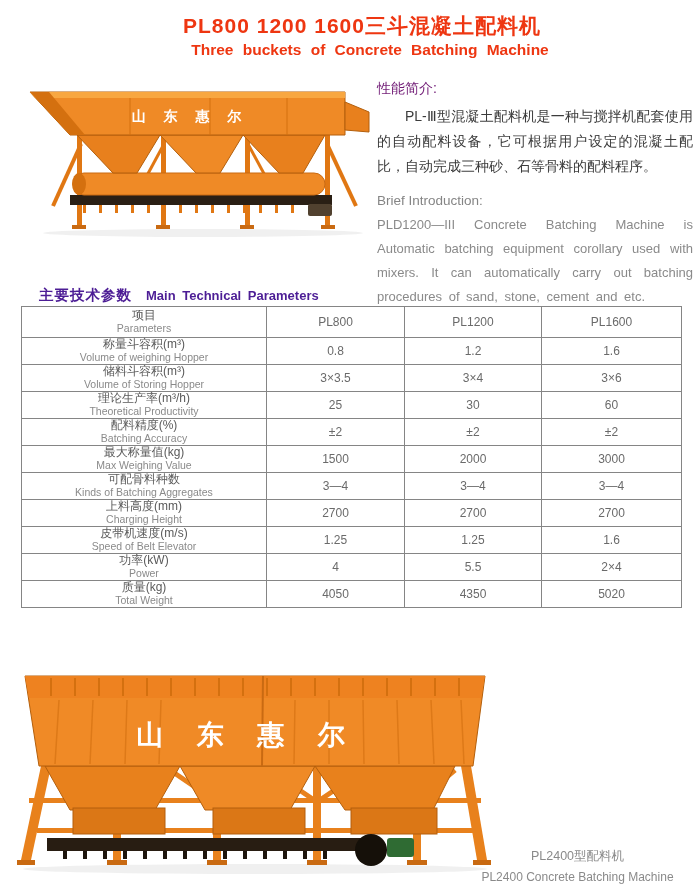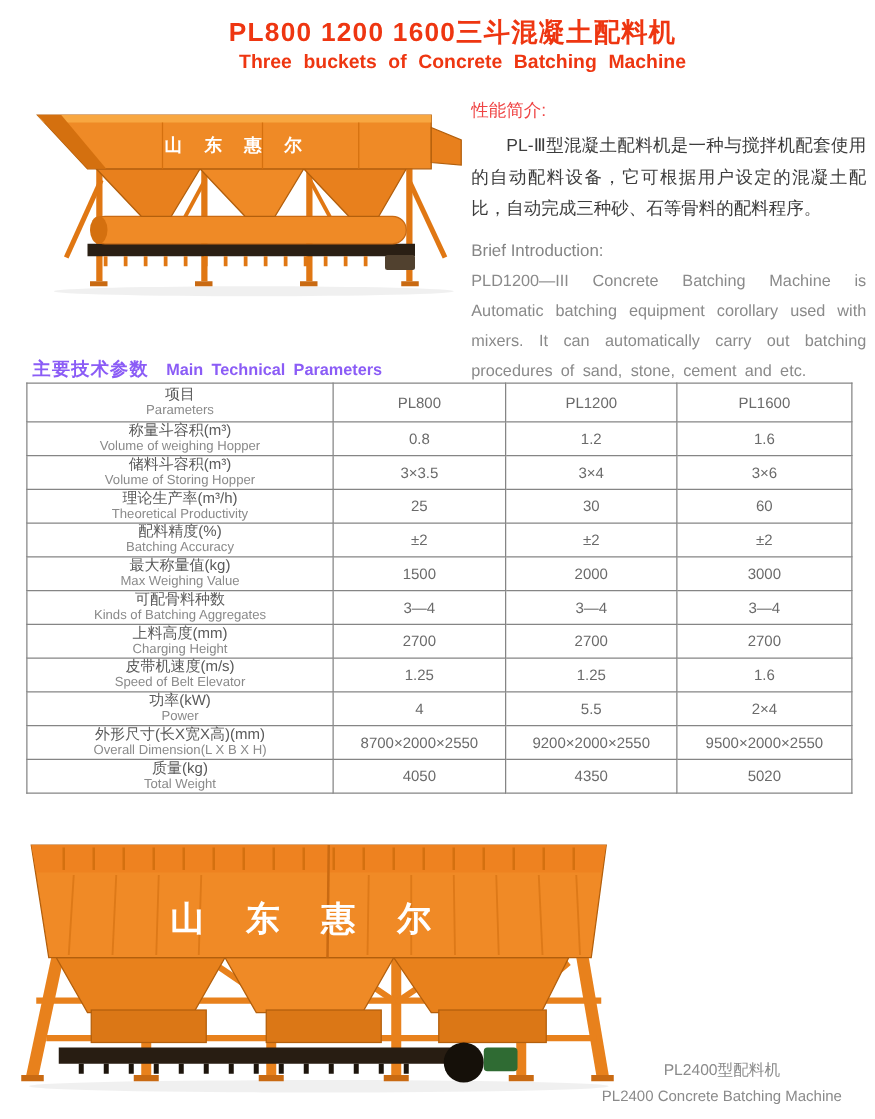--- a/index.html
+++ b/index.html
@@ -23,26 +23,26 @@
   .machine-label-lg{font-size:27px;font-weight:bold;fill:#ffffff;letter-spacing:13px;}
   
   .top-captions{position:absolute;left:20px;top:241px;width:360px;text-align:center;color:#8a8a8a;}
   .top-captions .l1{font-size:12.5px;white-space:pre;margin-bottom:3px;}
   .top-captions .l2{font-size:12px;white-space:pre;}
   .bottom-captions{position:absolute;left:455px;top:848px;width:245px;text-align:center;color:#8a8a8a;}
   .bottom-captions .l1{font-size:12.5px;white-space:pre;margin-bottom:5px;}
   .bottom-captions .l2{font-size:12px;white-space:pre;}
   
   .intro{position:absolute;left:377px;top:80px;width:316px;}
-  .intro .h-cn{font-size:14px;color:#ef4444;}
+  .intro .h-cn{font-size:14px;color:#701a75;}
   .intro .b-cn{margin:6px 0 0 0;font-size:14px;line-height:25px;color:#3c3c3c;text-indent:2em;text-align:justify;}
   .intro .h-en{margin-top:14px;font-size:13.5px;color:#858585;}
   .intro .b-en{margin:5px 0 0 0;font-size:13px;line-height:24px;color:#8a8a8a;text-align:justify;word-spacing:3px;}
   
-  .params-heading{position:absolute;left:26px;top:286px;font-weight:bold;color:#8b5cf6;}
+  .params-heading{position:absolute;left:39px;top:286px;font-weight:bold;color:#4c1d95;}
   .params-heading .cn{font-size:14.5px;margin-right:14px;letter-spacing:1px;}
   .params-heading .en{font-size:13px;word-spacing:3px;}
   table.params{
     position:absolute;left:21px;top:306px;width:660px;
     border-collapse:collapse;table-layout:fixed;border-radius:31px;
   }
   table.params th,table.params td{
     border:1px solid #858585;padding:0;text-align:center;vertical-align:middle;
   }
   table.params col.c1{width:245px;}
@@ -231,29 +231,20 @@
           <td class="val">1.6</td>
         </tr>
         <tr>
       <td>
         <div class="cell-cn cn">功率(kW)</div>
         <div class="cell-en en">Power</div>
       </td>
     <td class="val">4</td>
           <td class="val">5.5</td>
           <td class="val">2×4</td>
-        </tr>
-        <tr>
-      <td>
-        <div class="cell-cn cn">外形尺寸(长X宽X高)(mm)</div>
-        <div class="cell-en en">Overall Dimension(L X B X H)</div>
-      </td>
-    <td class="val">8700×2000×2550</td>
-          <td class="val">9200×2000×2550</td>
-          <td class="val">9500×2000×2550</td>
         </tr>
         <tr>
       <td>
         <div class="cell-cn cn">质量(kg)</div>
         <div class="cell-en en">Total Weight</div>
       </td>
     <td class="val">4050</td>
           <td class="val">4350</td>
           <td class="val">5020</td>
         </tr>

